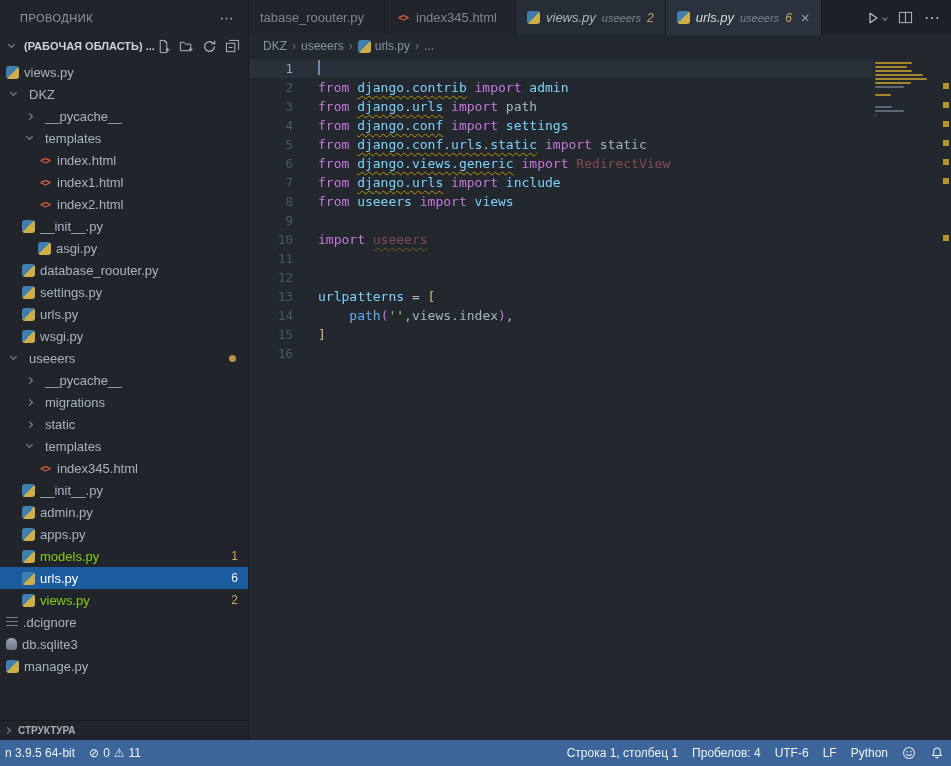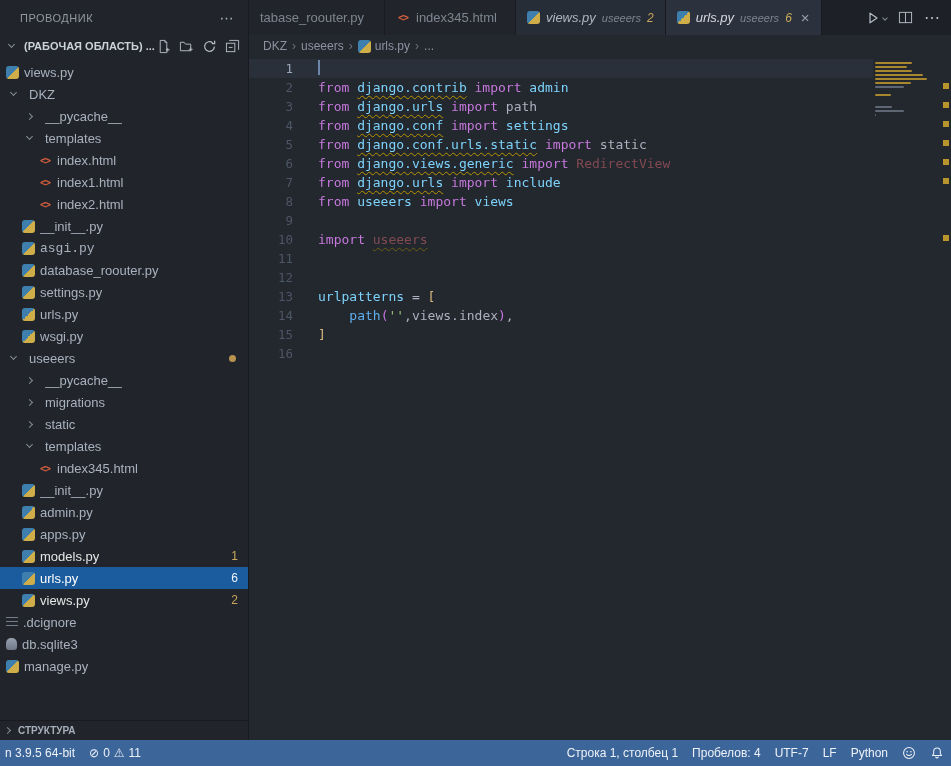--- a/index.html
+++ b/index.html
@@ -11,21 +11,21 @@
   .sidebar-title{height:35px;flex:none;display:flex;align-items:center;justify-content:space-between;padding:0 14px 0 20px;font-size:11px;color:#9298a3;letter-spacing:.5px}
   .dots{font-size:14px;color:#aab1bc;cursor:pointer}
   .section-header{height:22px;flex:none;display:flex;align-items:center;padding:0 8px 0 4px;font-size:11px;font-weight:700;color:#ccd2da;background:#21252b}
   .section-label{margin-left:2px;white-space:nowrap;overflow:hidden}
   .section-actions{margin-left:auto;display:flex;gap:7px;color:#b6bdc9}
   .sec-btn{width:16px;height:16px;display:flex;align-items:center;justify-content:center;cursor:pointer}
   .tree{flex:1;overflow:hidden;padding-top:4px}
   .tree-row{display:flex;align-items:center;height:22px;font-size:13px;color:#a9b1be;cursor:pointer;white-space:nowrap}
   .tree-row.sel{background:#1b5c9e}
   .tree-row.sel .tree-label{color:#fff}
-  .tree-row.warn .tree-label{color:#e5e5e5}
+  .tree-row.warn .tree-label{color:#84cc16}
   .tree-label{margin-left:5px;overflow:hidden;text-overflow:ellipsis}
   .tree-badge{margin-left:auto;margin-right:10px;font-size:12px;color:#c9a75a}
   .sel .tree-badge{color:#eef3f9}
   .mod-dot{margin-left:auto;margin-right:12px;width:7px;height:7px;border-radius:50%;background:#b8934f;flex:none}
   .outline-header{height:20px;flex:none;display:flex;align-items:center;border-top:1px solid #181a1f;font-size:10px;font-weight:700;color:#a7aeb9;}
 
   
   .chev{width:5px;height:5px;border-right:1.4px solid #858c98;border-bottom:1.4px solid #858c98;display:inline-block;flex:none}
   .chev-right{transform:rotate(-45deg);margin:0 8px 0 5px}
   .chev-down{transform:rotate(45deg);margin:-3px 8px 0 5px}
@@ -159,21 +159,21 @@
           <span class="tree-label">index1.html</span>
         </div>
         <div class="tree-row" style="padding-left: 38px;">
           <span class="fic ic-html">&lt;&gt;</span>
           <span class="tree-label">index2.html</span>
         </div>
         <div class="tree-row" style="padding-left: 22px;">
           <span class="fic ic-python"></span>
           <span class="tree-label">__init__.py</span>
         </div>
-        <div class="tree-row" style="padding-left: 22px; font-family: Liberation Mono, monospace;">
+        <div class="tree-row" style="padding-left: 38px;">
           <span class="fic ic-python"></span>
           <span class="tree-label">asgi.py</span>
         </div>
         <div class="tree-row" style="padding-left: 22px;">
           <span class="fic ic-python"></span>
           <span class="tree-label">database_roouter.py</span>
         </div>
         <div class="tree-row" style="padding-left: 22px;">
           <span class="fic ic-python"></span>
           <span class="tree-label">settings.py</span>
@@ -369,21 +369,21 @@
       <span class="sb-item">
         <span class="sb-ico">⊘</span>
         <span>0</span>
         <span class="sb-ico">⚠</span>
         <span>11</span>
       </span>
     </div>
     <div class="sb-group">
       <span class="sb-item">Строка 1, столбец 1</span>
       <span class="sb-item">Пробелов: 4</span>
-      <span class="sb-item">UTF-7</span>
+      <span class="sb-item">UTF-6</span>
       <span class="sb-item">LF</span>
       <span class="sb-item">Python</span>
       <span class="sb-item">
         <svg width="14" height="14" viewBox="0 0 16 16">
             <circle cx="8" cy="8" r="6.2" fill="none" stroke="#eef2f7" stroke-width="1.2"></circle>
             <circle cx="5.8" cy="6.5" r=".9" fill="#eef2f7"></circle>
             <circle cx="10.2" cy="6.5" r=".9" fill="#eef2f7"></circle>
             <path d="M5.2 9.4a3.4 3.4 0 0 0 5.6 0" fill="none" stroke="#eef2f7" stroke-width="1.2" stroke-linecap="round"></path>
           </svg>
       </span>

